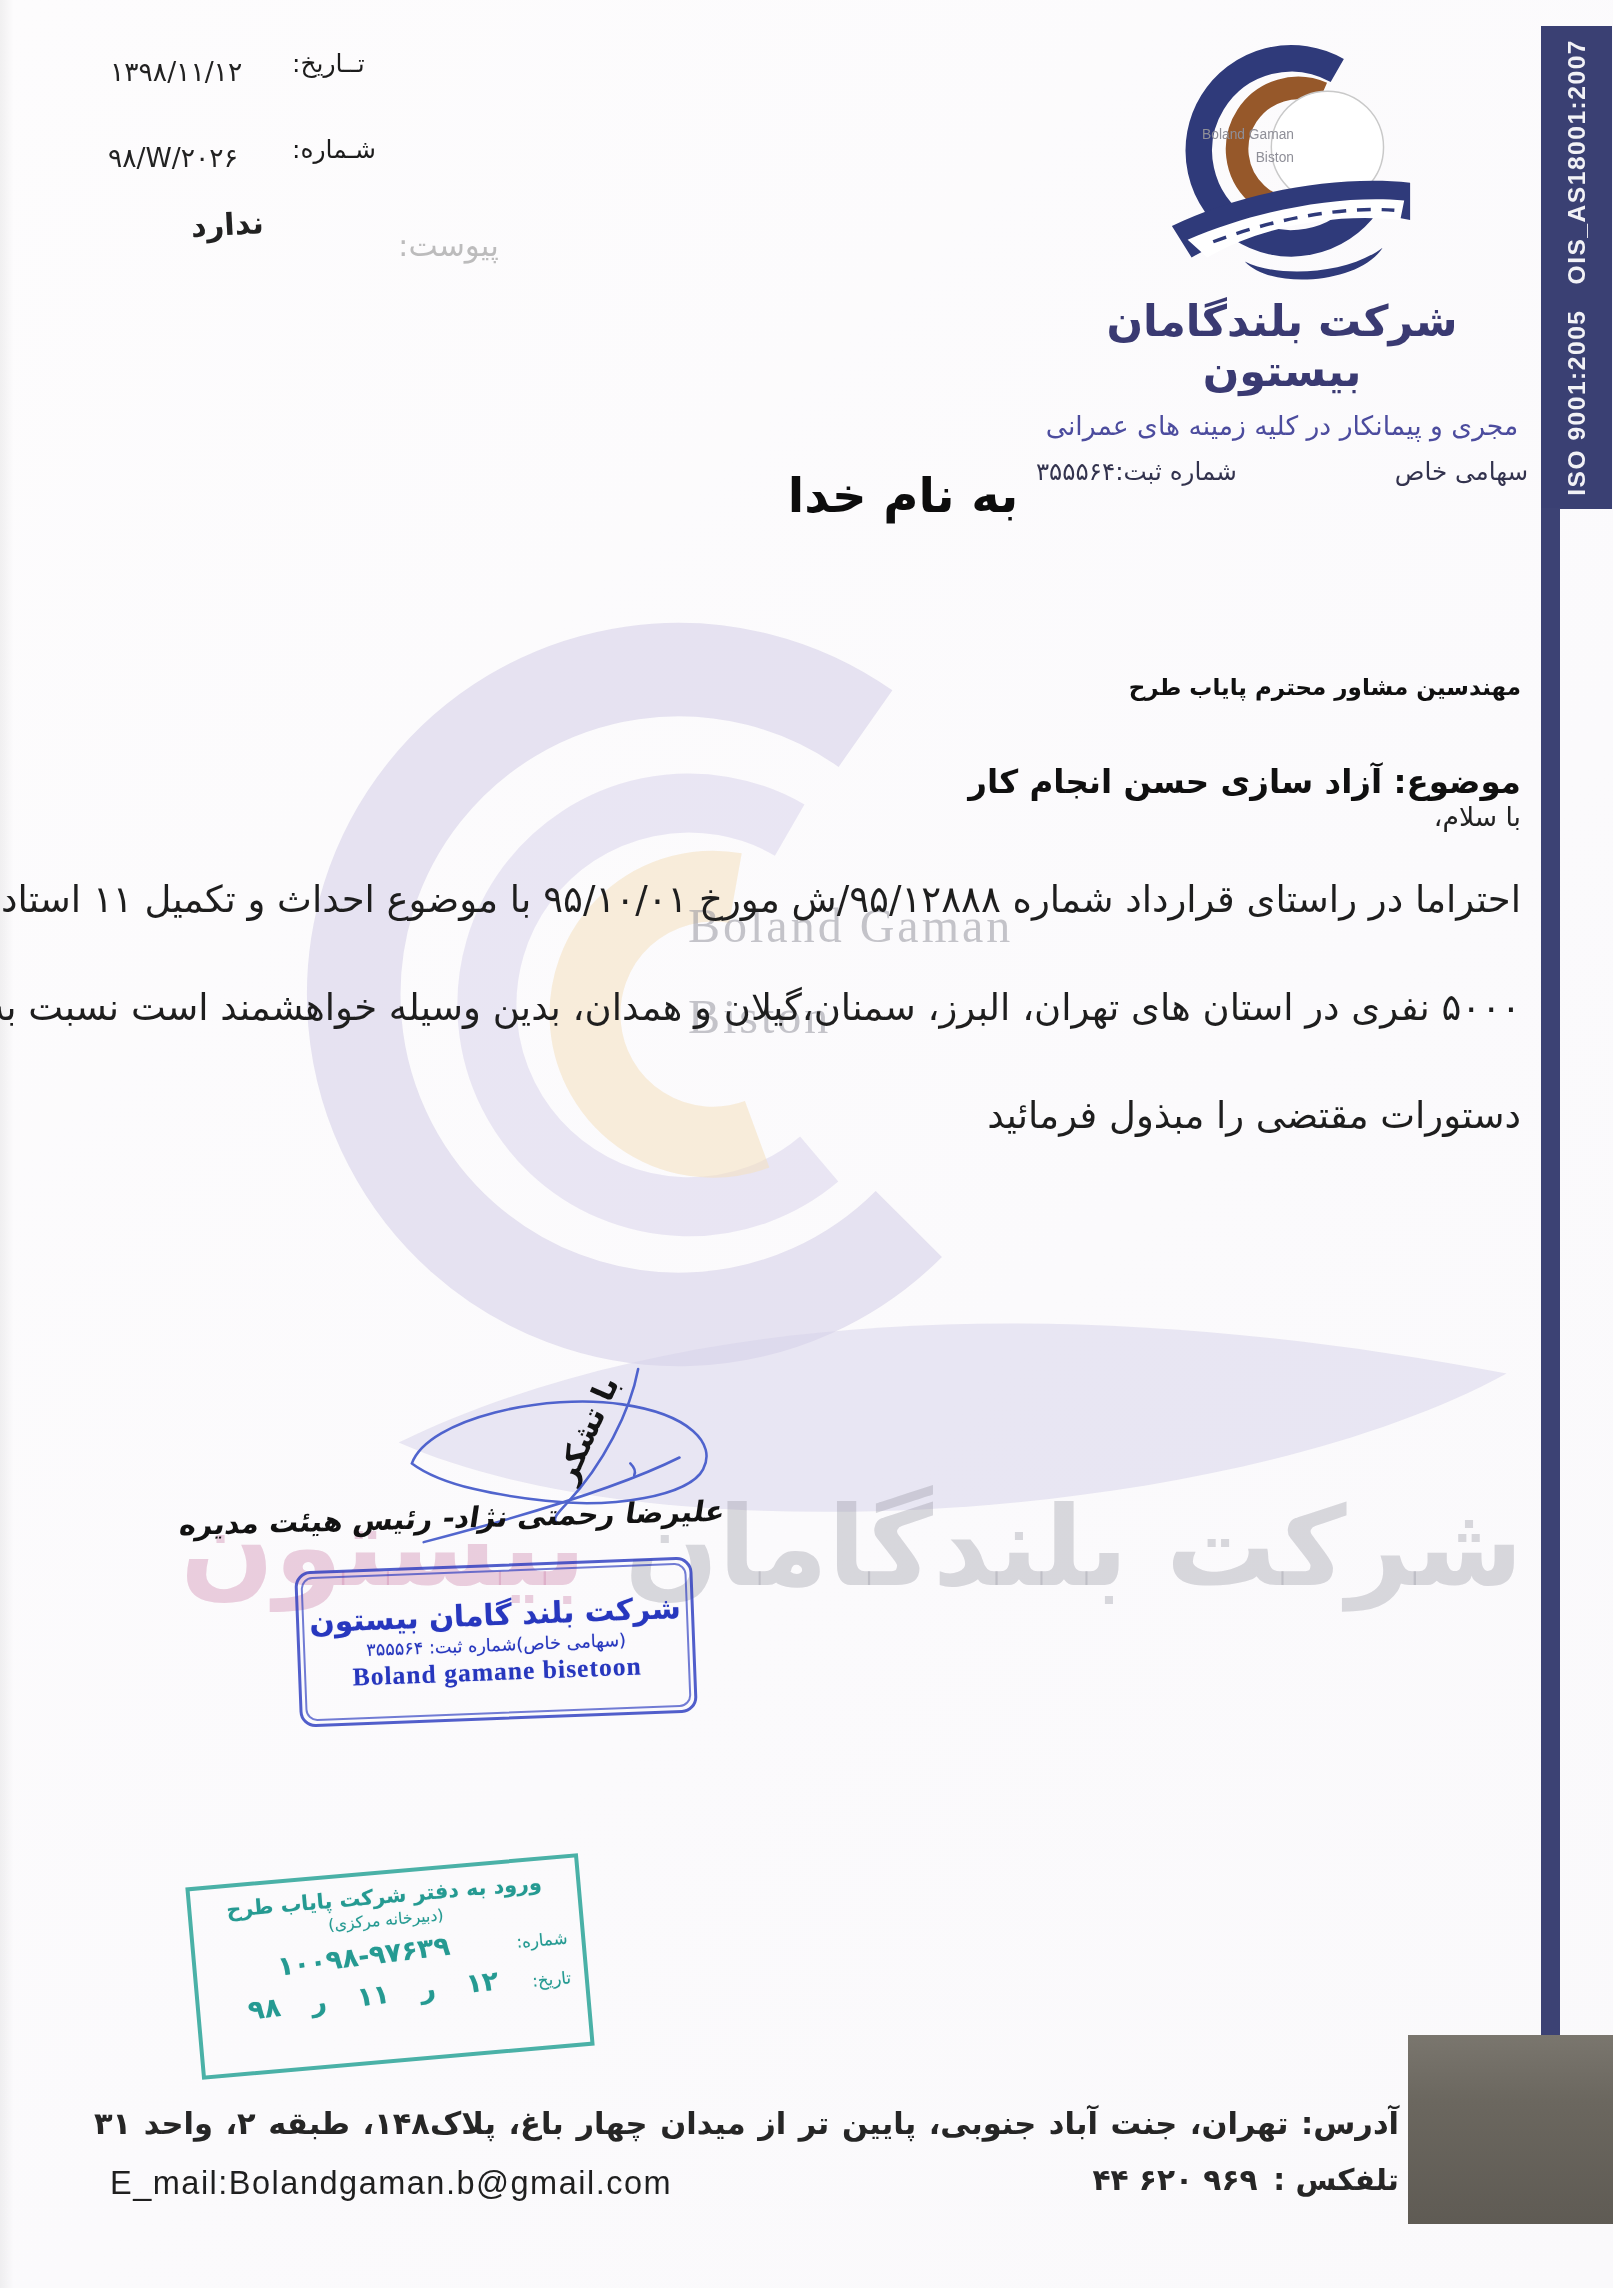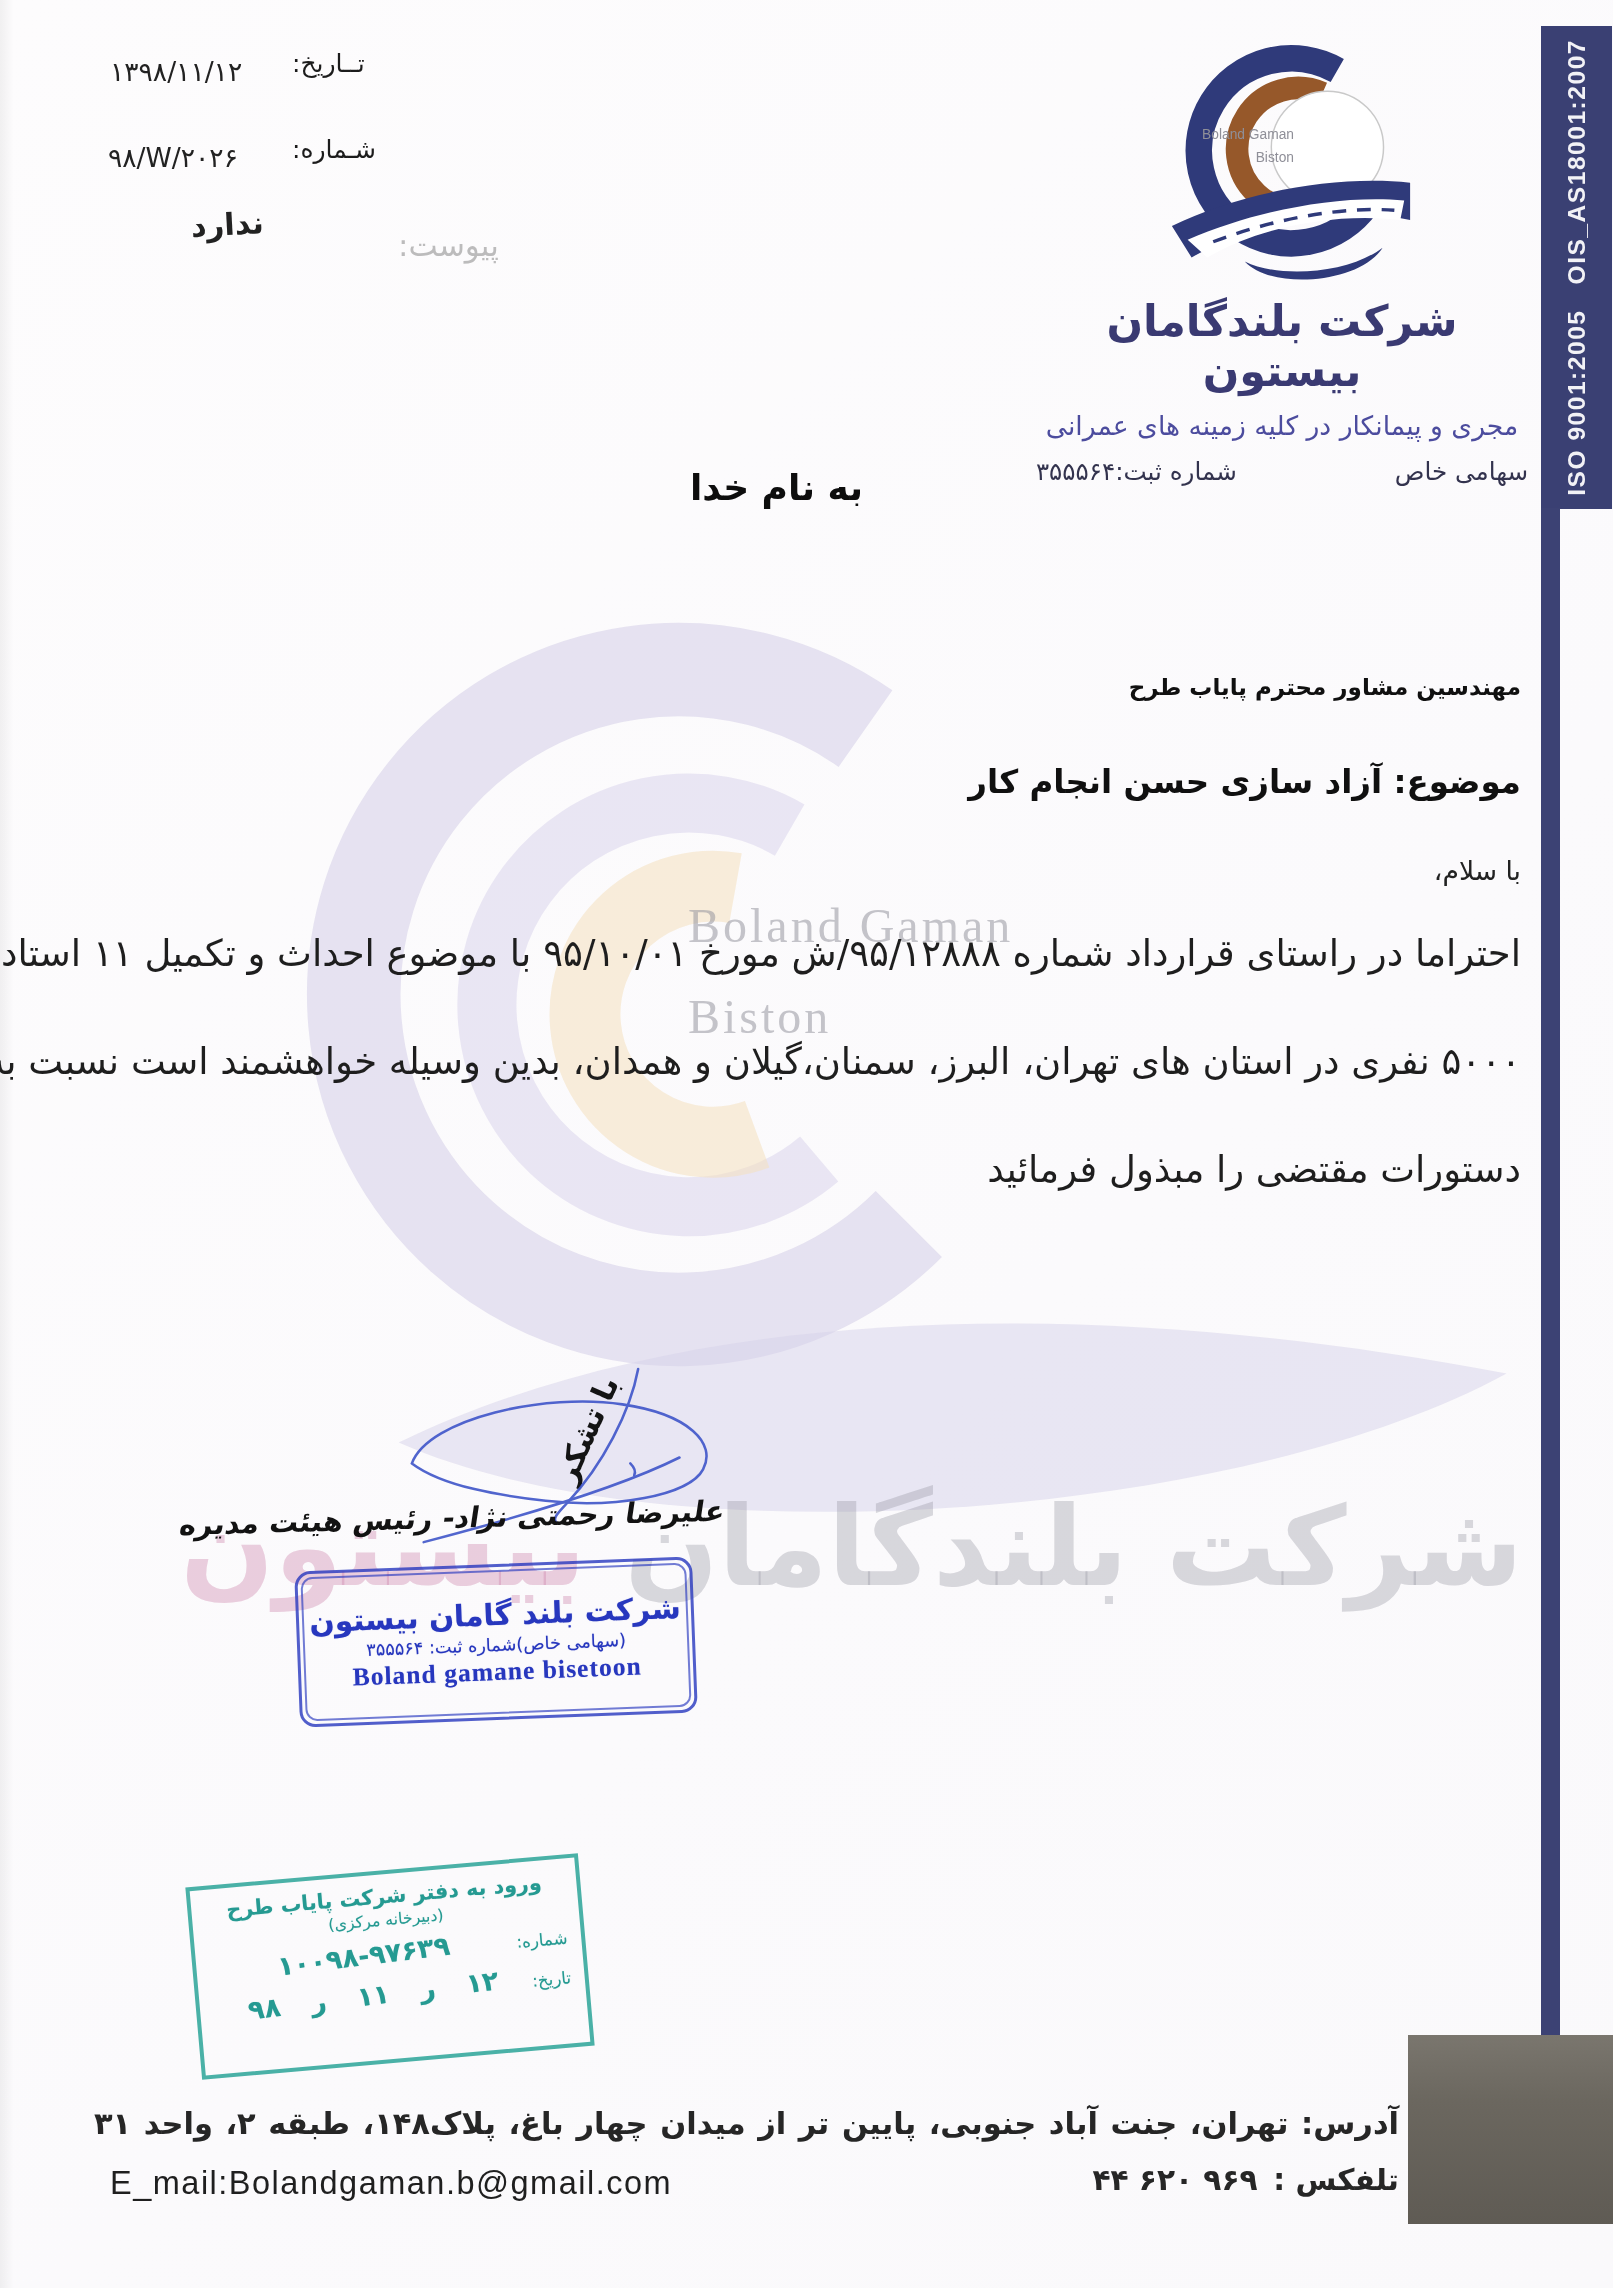--- a/index.html
+++ b/index.html
@@ -42,26 +42,26 @@
 
   
   .logo{left:1162px;top:37px;width:258px;height:252px;z-index:2}
   .lh{left:1026px;top:296px;width:512px;text-align:center;z-index:2}
   .lh-name{font-size:43px;font-weight:bold;color:#3a3a72}
   .lh-tag{font-size:26.6px;color:#4c4c9e;margin-top:13.8px}
   .lh-row3{display:flex;justify-content:space-between;padding:0 9.9px;margin-top:15.8px;
     font-size:24.6px;color:#33334e}
 
   
-  .basmala{left:690px;top:467px;width:426px;text-align:left;font-size:36px;
+  .basmala{left:690px;top:467px;width:426px;text-align:center;font-size:48px;
     font-weight:bold;color:#0d0d0d;z-index:2}
   .letter-body{left:248px;right:93px;top:674px;z-index:2}
   .recipient{font-size:23px;font-weight:bold;color:#101010}
   .subject{margin-top:63px;font-size:32.5px;font-weight:bold;color:#101010}
-  .salutation{margin-top:54px;font-size:26.6px;color:#222}
+  .salutation{font-size:26.6px;color:#222}
   .para{margin-top:13.8px;font-size:37px;color:#1e1e1e}
   .para .line{height:108px;line-height:108px;white-space:nowrap}
   .para .j{text-align:justify;text-align-last:justify}
   .para .r{}
 
   
   .closing{left:548px;top:1474px;transform:rotate(-66deg);transform-origin:0 0;
     font-size:30.5px;font-weight:bold;color:#141414;z-index:3;white-space:nowrap}
   .sig{left:384px;top:1367px;width:345px;height:182px;z-index:3}
   .signatory{left:320px;top:1499px;width:404px;text-align:center;font-size:28.6px;

